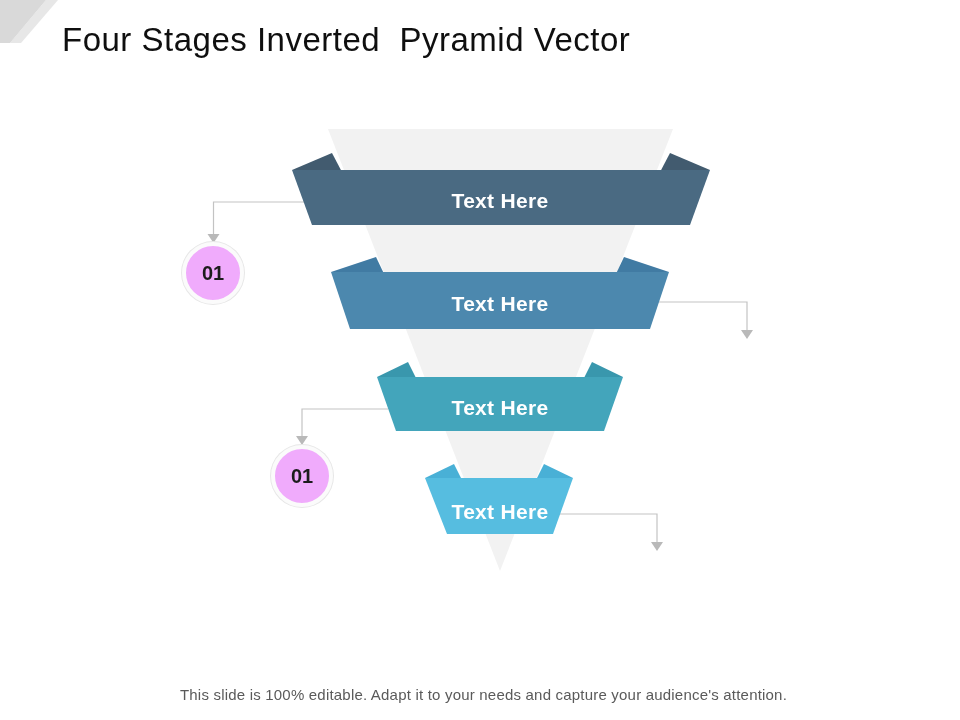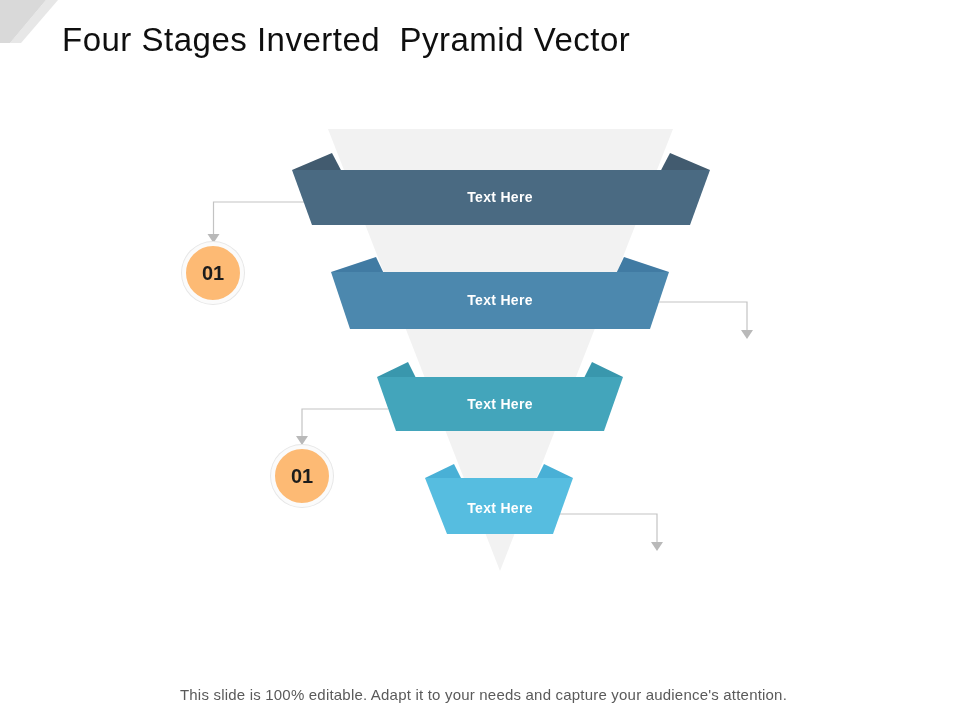--- a/index.html
+++ b/index.html
@@ -8,30 +8,30 @@
     font-family:"Liberation Sans","DejaVu Sans",sans-serif;
   }
   .layer{position:absolute;left:0;top:0;}
   .slide-title{
     position:absolute;left:62px;top:22px;
     font-size:33px;line-height:36px;color:#0f0f0f;
     letter-spacing:0.5px;white-space:pre;
   }
   .band-label{
     position:absolute;left:500px;transform:translateX(-50%);
-    font-size:14px;font-weight:bold;color:#ffffff;white-space:nowrap;
+    font-size:21px;font-weight:bold;color:#ffffff;white-space:nowrap;
     letter-spacing:0.3px;
   }
   .lbl-1{top:189px;}
   .lbl-2{top:292px;}
   .lbl-3{top:396px;}
   .lbl-4{top:500px;}
   .num-circle{
     position:absolute;width:62px;height:62px;border-radius:50%;
-    background:#fdba74;border:4px solid #fbfbfb;box-sizing:border-box;
+    background:#f0abfc;border:4px solid #fbfbfb;box-sizing:border-box;
     box-shadow:0 0 0 1px #e7e7e7;
     display:flex;align-items:center;justify-content:center;
     font-size:20px;font-weight:bold;color:#1c1c1c;
   }
   .c1{left:182px;top:242px;}
   .c2{left:716px;top:339px;}
   .c3{left:271px;top:445px;}
   .c4{left:626px;top:551px;}
   .footer-note{
     position:absolute;left:7px;right:0;top:686px;text-align:center;

